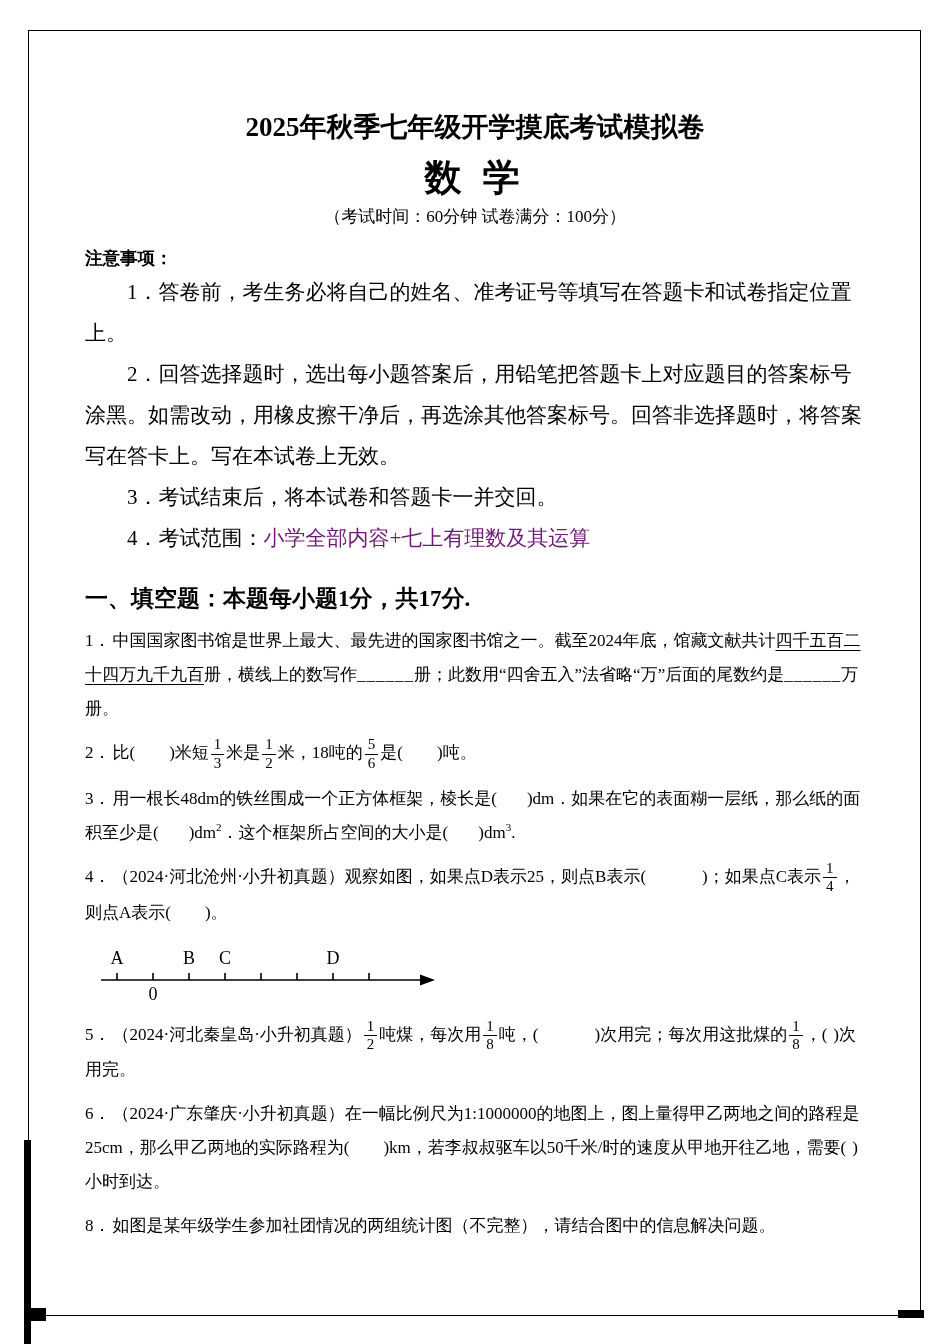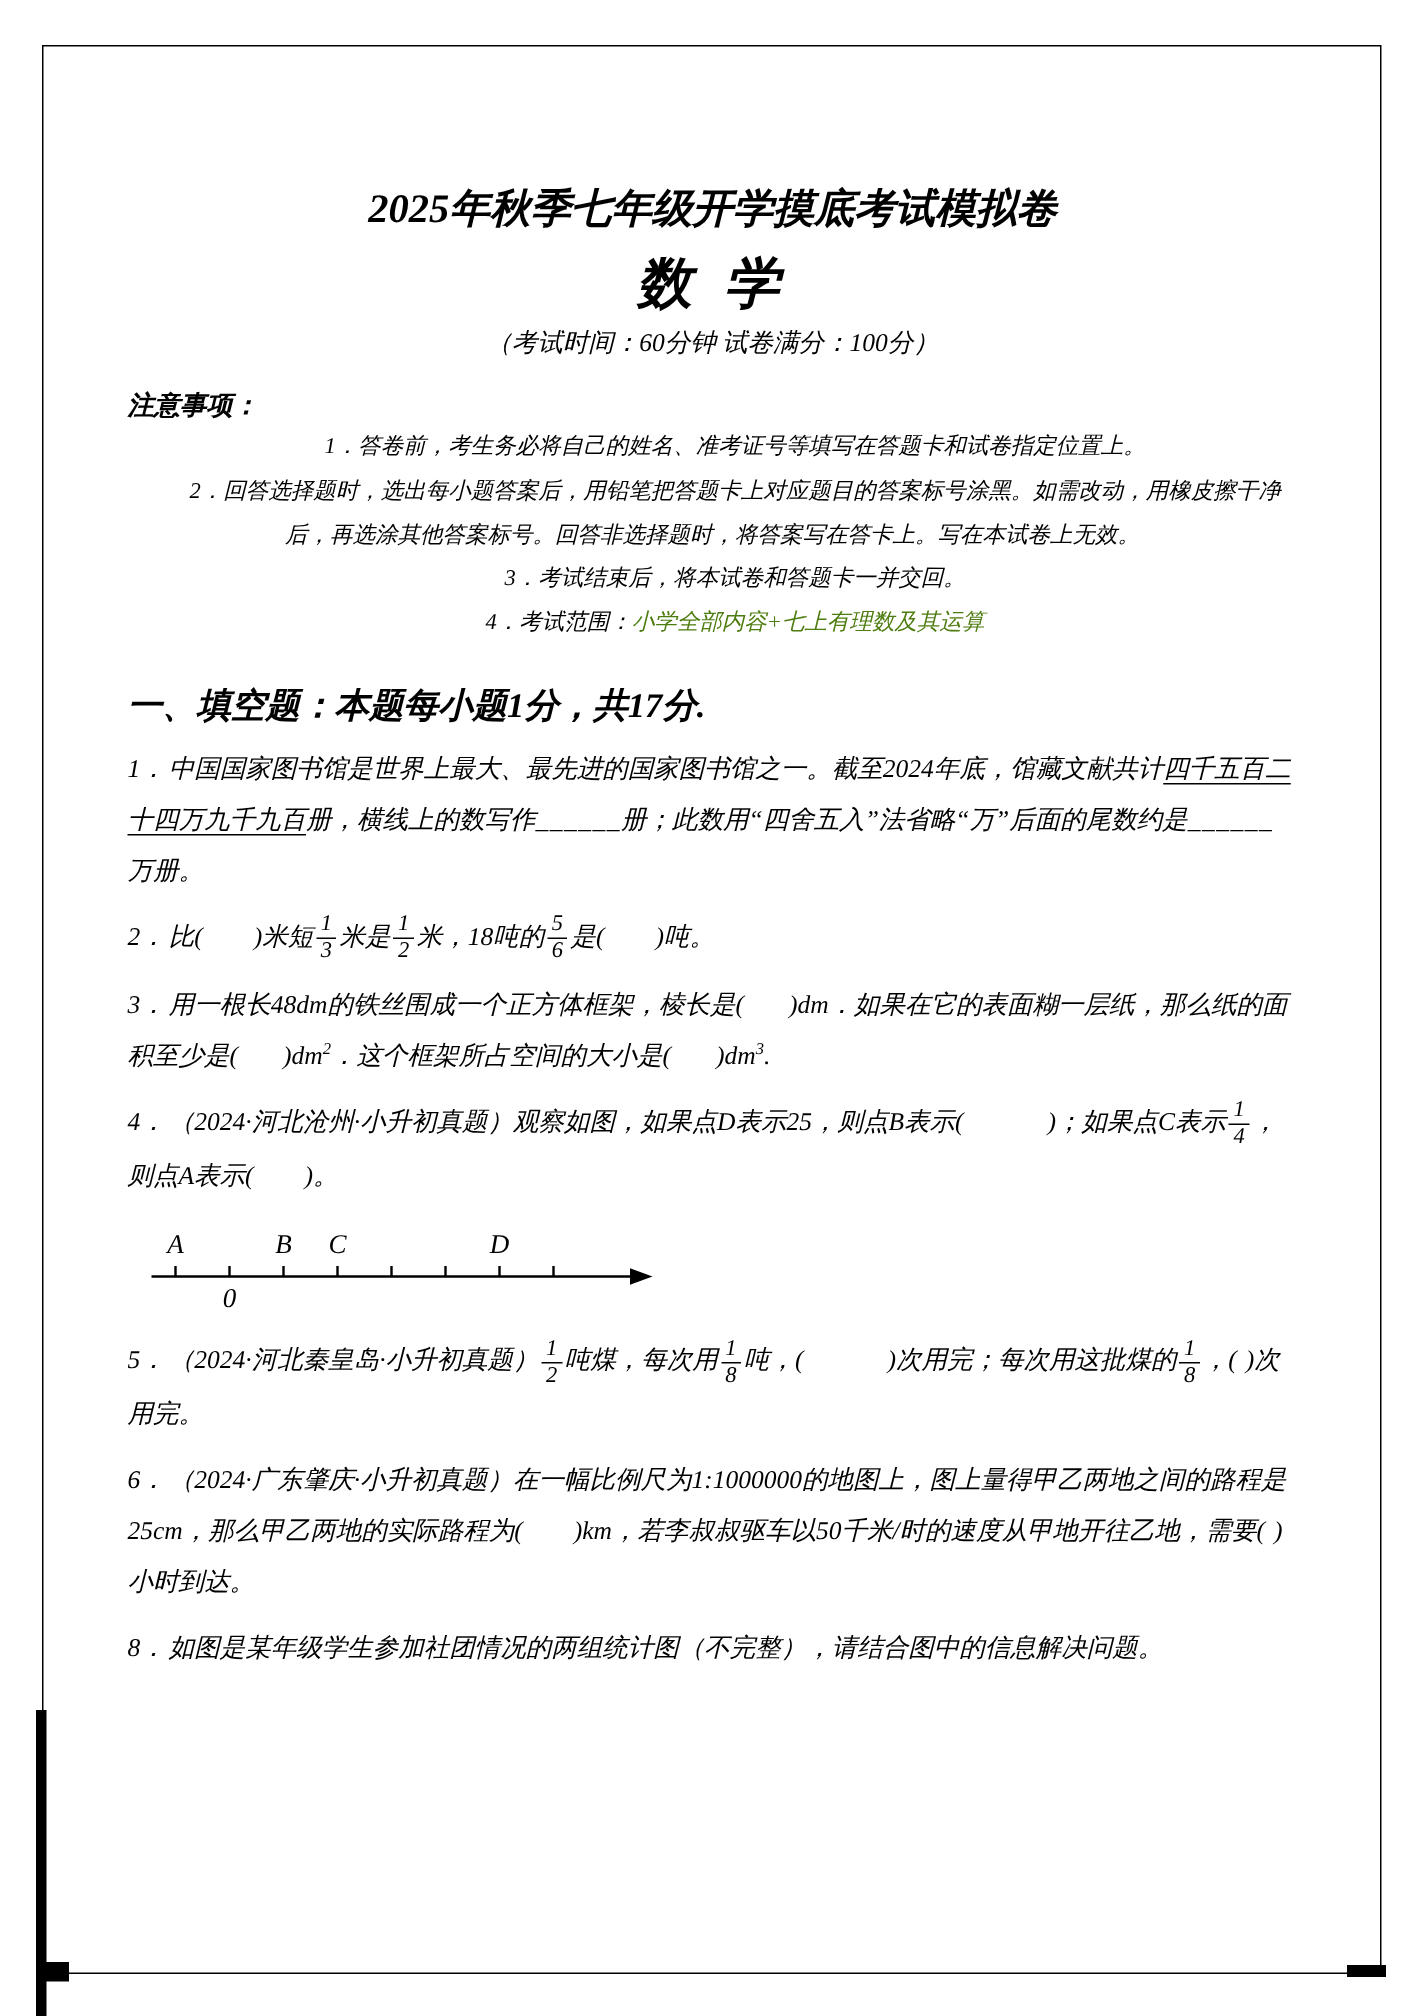--- a/index.html
+++ b/index.html
@@ -7,27 +7,27 @@
     width:950px;height:1344px;position:relative;background:#ffffff;color:#000;
     font-family:"Liberation Serif","DejaVu Serif",serif;overflow:hidden;
   }
   .page-border{
     position:absolute;left:28px;top:30px;width:893px;height:1286px;
     border:1.5px solid #000;box-sizing:border-box;pointer-events:none;
   }
   .binding-mark{position:absolute;left:24px;top:1140px;width:7px;height:204px;background:#000;}
   .corner-mark-bl{position:absolute;left:24px;top:1308px;width:22px;height:13px;background:#000;}
   .corner-mark-br{position:absolute;left:898px;top:1310px;width:26px;height:8px;background:#000;}
-  .content{position:absolute;left:85px;top:104px;width:780px;font-style:italic;}
+  .content{position:absolute;left:85px;top:92px;width:780px;}
   .title{margin:18px 0 0;text-align:center;font-size:27px;font-weight:bold;line-height:1.3;}
   .subject{margin:10px 0 4px;text-align:center;font-size:37px;font-weight:bold;letter-spacing:6px;line-height:1.25;}
   .exam-info{margin:0 0 18px;text-align:center;font-size:17px;}
   .notice-heading{margin:6px 0 2px;font-size:17.5px;font-weight:bold;}
-  .notice-item{margin:0;text-indent:2em;font-size:15px;line-height:1.95;text-align:center;}
-  .red{color:#4d7c0f;}
+  .notice-item{margin:0;text-indent:2em;font-size:21px;line-height:1.95;}
+  .red{color:#701a75;}
   .section-heading{margin:24px 0 8px;font-size:23px;font-weight:bold;}
   .question{margin:10px 0;font-size:17px;line-height:2.0;}
   .qnum{margin-right:2px;}
   .frac{display:inline-block;vertical-align:middle;text-align:center;line-height:1.15;font-size:15px;margin:0 2px;}
   .frac .num{display:block;border-bottom:1.3px solid #000;padding:0 3px;}
   .frac .den{display:block;padding:0 3px;}
   .gap{display:inline-block;height:1px;}
   .underline{text-decoration:underline;text-underline-offset:4px;}
   .blank{letter-spacing:1px;}
   sup{font-size:0.65em;}

